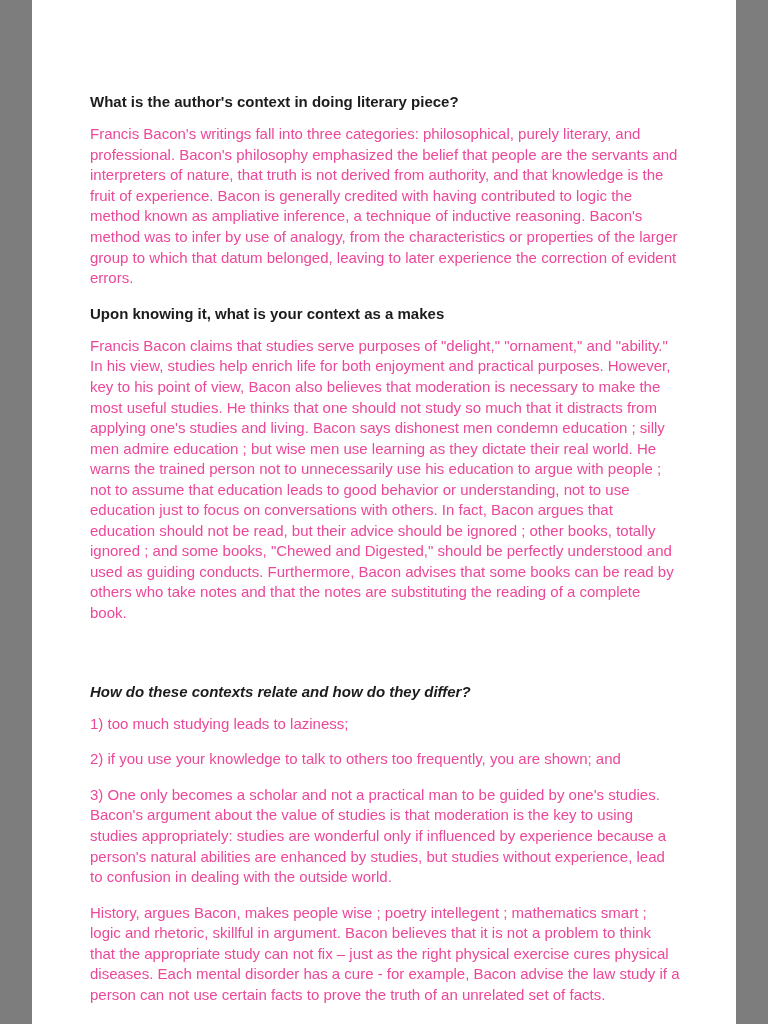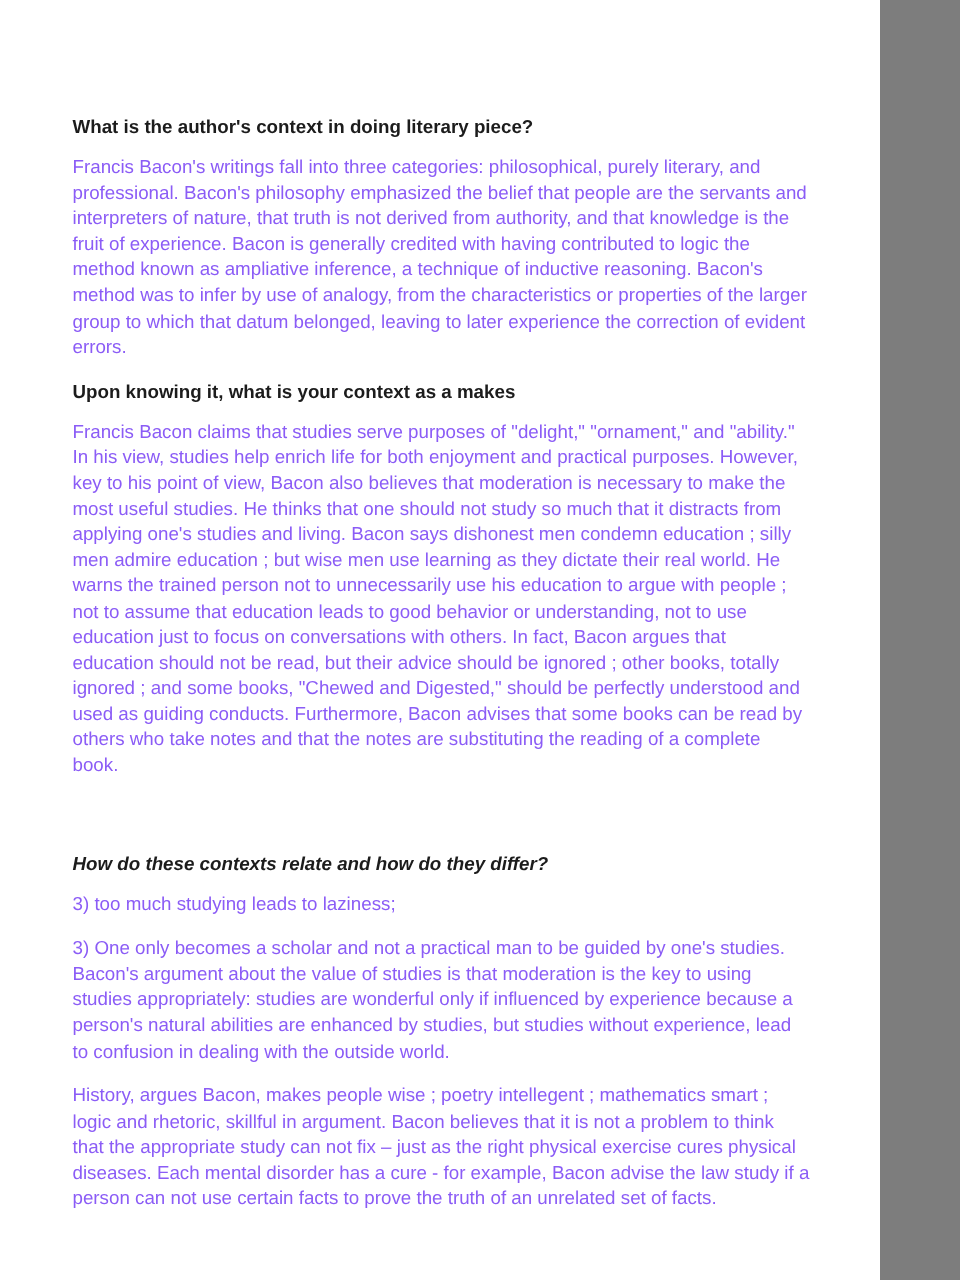--- a/index.html
+++ b/index.html
@@ -10,20 +10,21 @@
     width: 768px;
     height: 1024px;
     background: #7d7d7d;
     font-family: "Liberation Sans", sans-serif;
     overflow: hidden;
   }
   .viewport {
     width: 768px;
     height: 1024px;
     display: flex;
+    justify-content: center;
   }
   .page {
     width: 704px;
     min-height: 1024px;
     background: #ffffff;
     box-sizing: border-box;
     padding: 84px 56px 40px 58px;
   }
   .page h2 {
     font-size: 15px;
@@ -31,21 +32,21 @@
     color: #1c1c1c;
     margin: 8px 0 12px 0;
     line-height: 1.35;
   }
   .page h2.gap-above {
     margin-top: 58px;
     font-style: italic;
   }
   .page p {
     font-size: 15px;
-    color: #8b5cf6;
+    color: #ec4899;
     line-height: 1.37;
     margin: 0 0 15px 0;
   }
   .page p.list-line {
     margin-bottom: 15px;
   }
 </style>
 </head>
 <body>
 
@@ -56,21 +57,22 @@
 
     <p>Francis Bacon's writings fall into three categories: philosophical, purely literary, and professional. Bacon's philosophy emphasized the belief that people are the servants and interpreters of nature, that truth is not derived from authority, and that knowledge is the fruit of experience. Bacon is generally credited with having contributed to logic the method known as ampliative inference, a technique of inductive reasoning. Bacon's method was to infer by use of analogy, from the characteristics or properties of the larger group to which that datum belonged, leaving to later experience the correction of evident errors.</p>
 
     <h2>Upon knowing it, what is your context as a makes</h2>
 
     <p>Francis Bacon claims that studies serve purposes of "delight," "ornament," and "ability." In his view, studies help enrich life for both enjoyment and practical purposes. However, key to his point of view, Bacon also believes that moderation is necessary to make the most useful studies. He thinks that one should not study so much that it distracts from applying one's studies and living. Bacon says dishonest men condemn education ; silly men admire education ; but wise men use learning as they dictate their real world. He warns the trained person not to unnecessarily use his education to argue with people ; not to assume that education leads to good behavior or understanding, not to use education just to focus on conversations with others. In fact, Bacon argues that education should not be read, but their advice should be ignored ; other books, totally ignored ; and some books, "Chewed and Digested," should be perfectly understood and used as guiding conducts. Furthermore, Bacon advises that some books can be read by others who take notes and that the notes are substituting the reading of a complete book.</p>
 
     <h2 class="gap-above">How do these contexts relate and how do they differ?</h2>
 
 
-    <p class="list-line">3) too much studying leads to laziness;</p>
+    <p class="list-line">1) too much studying leads to laziness;</p>
 
+    <p class="list-line">2) if you use your knowledge to talk to others too frequently, you are shown; and</p>
 
     <p class="list-line">3) One only becomes a scholar and not a practical man to be guided by one's studies.  Bacon's argument about the value of studies is that moderation is the key to using studies appropriately: studies are wonderful only if influenced by experience because a person's natural abilities are enhanced by studies, but studies without experience, lead to confusion in dealing with the outside world.</p>
 
     <p>History, argues Bacon, makes people wise ; poetry intellegent ; mathematics smart ; logic and rhetoric, skillful in argument. Bacon believes that it is not a problem to think that the appropriate study can not fix – just as the right physical exercise cures physical diseases. Each mental disorder has a cure - for example, Bacon advise the law study if a person can not use certain facts to prove the truth of an unrelated set of facts.</p>
 
   </div>
 </div>
 
 </body></html>

